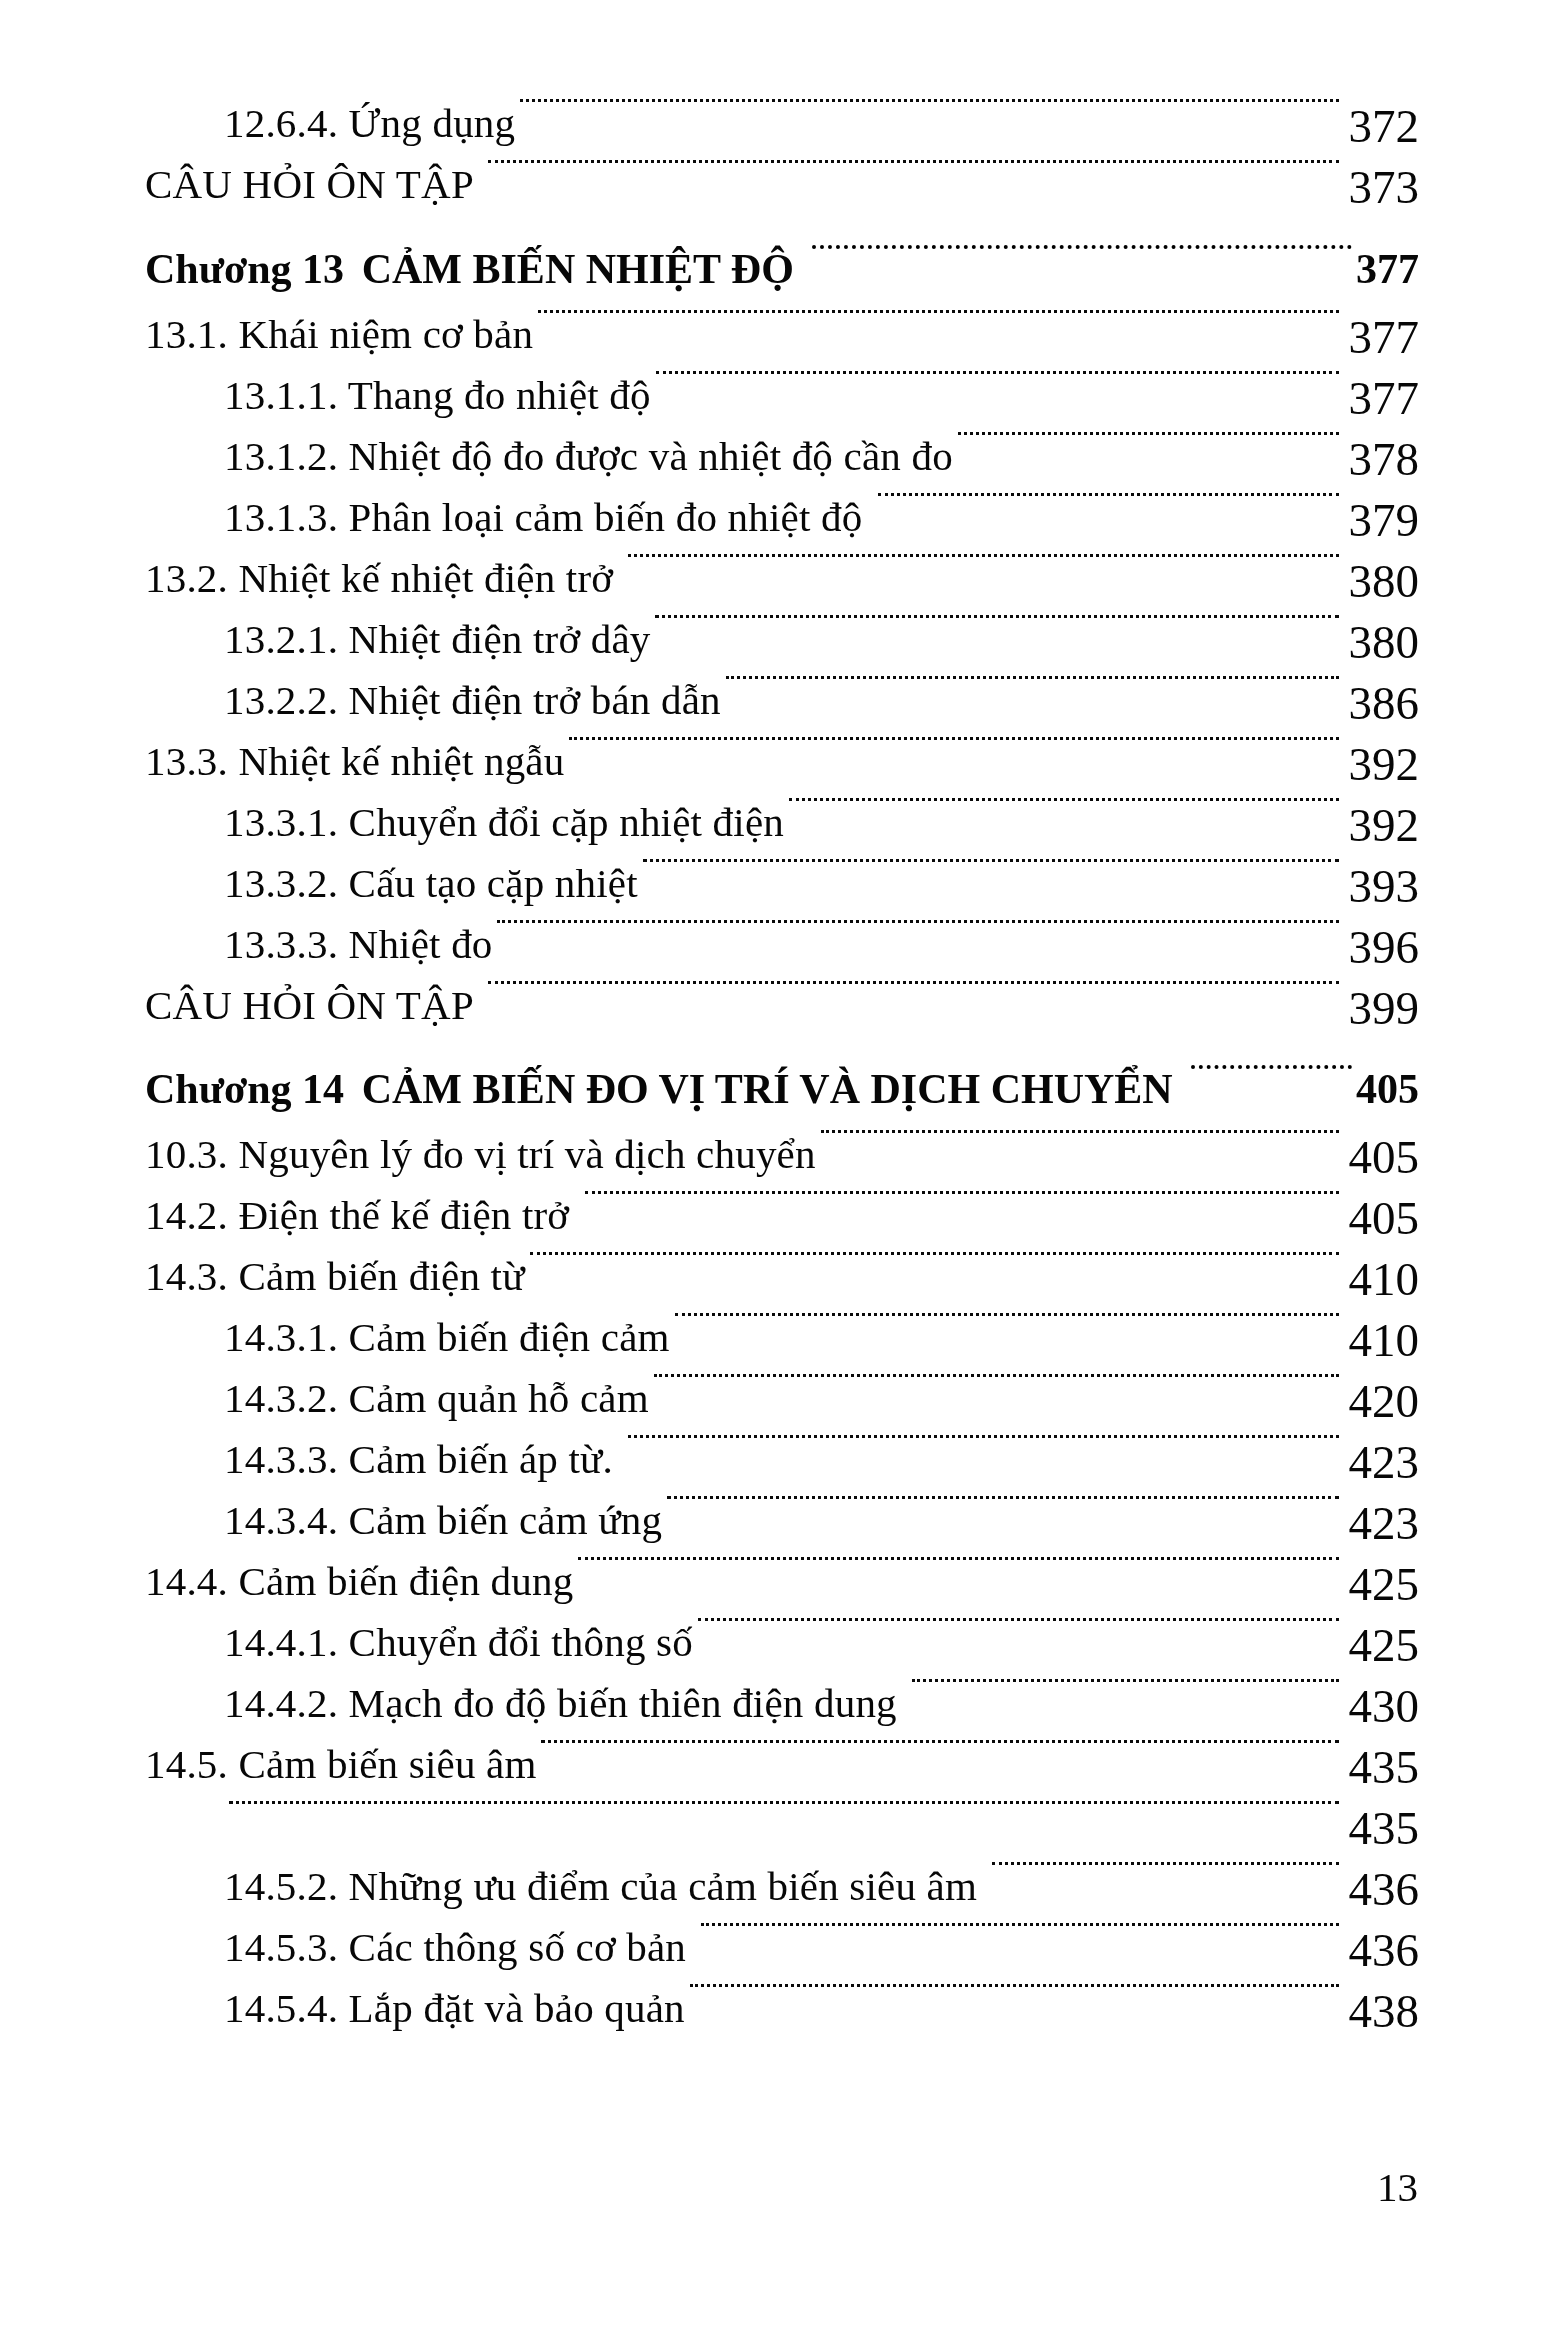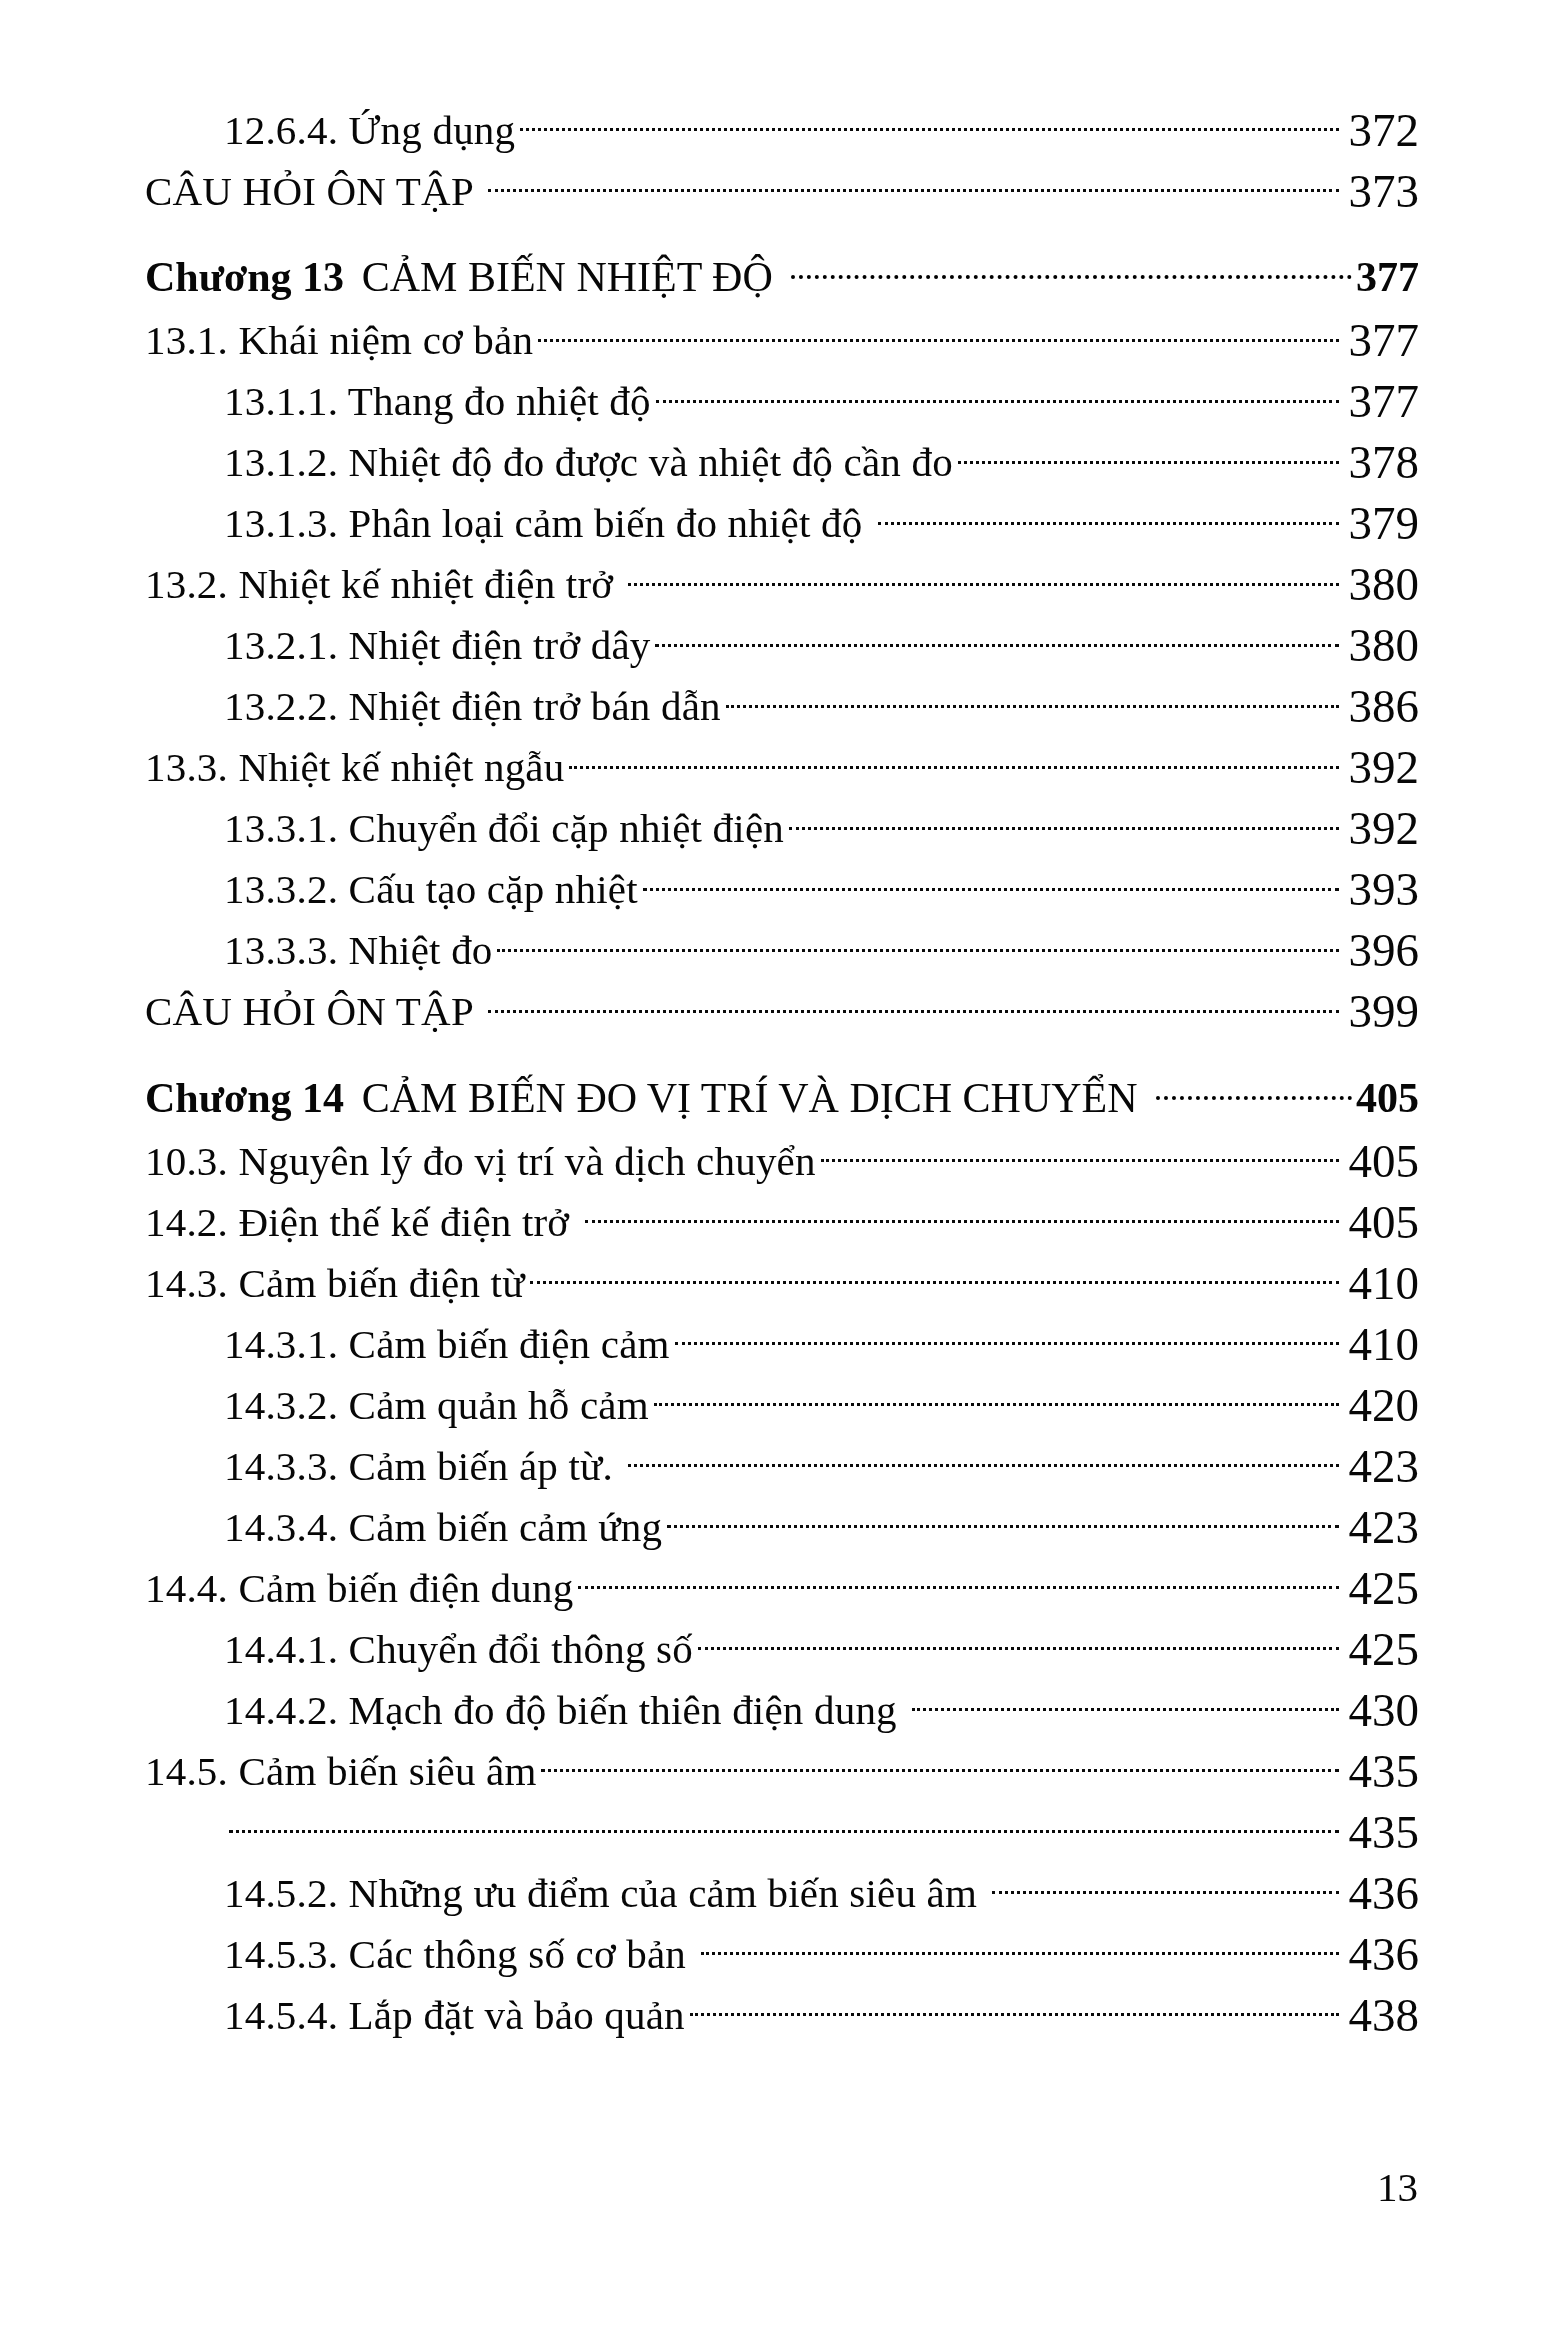--- a/index.html
+++ b/index.html
@@ -14,21 +14,21 @@
     overflow: hidden;
   }
   .toc {
     position: absolute;
     left: 145px;
     top: 99px;
     width: 1274px;
   }
   .row {
     display: flex;
-    align-items: center;
+    align-items: flex-start;
     height: 61px;
   }
   .row.lvl2 { padding-left: 79px; }
   .lbl {
     font-size: 41px;
     white-space: pre;
     flex: 0 0 auto;
     letter-spacing: 0.2px;
   }
   .dots {
@@ -44,21 +44,21 @@
     text-align: right;
   }
   .row.chapter { height: 65px; margin-top: 23.6px; }
   .ch-num {
     font-size: 42px;
     font-weight: bold;
     white-space: pre;
   }
   .ch-title {
     font-size: 42px;
-    font-weight: normal;
+    font-weight: bold;
     white-space: pre;
     margin-left: 17.7px;
   }
   .chapter .dots { border-bottom: 4.9px dotted #000; margin: 0 0 0 7.9px; }
   .chapter .pg { font-weight: bold; font-size: 42px; }
   .page-footer {
     position: absolute;
     top: 2163px;
     right: 146px;
     font-size: 41px;

